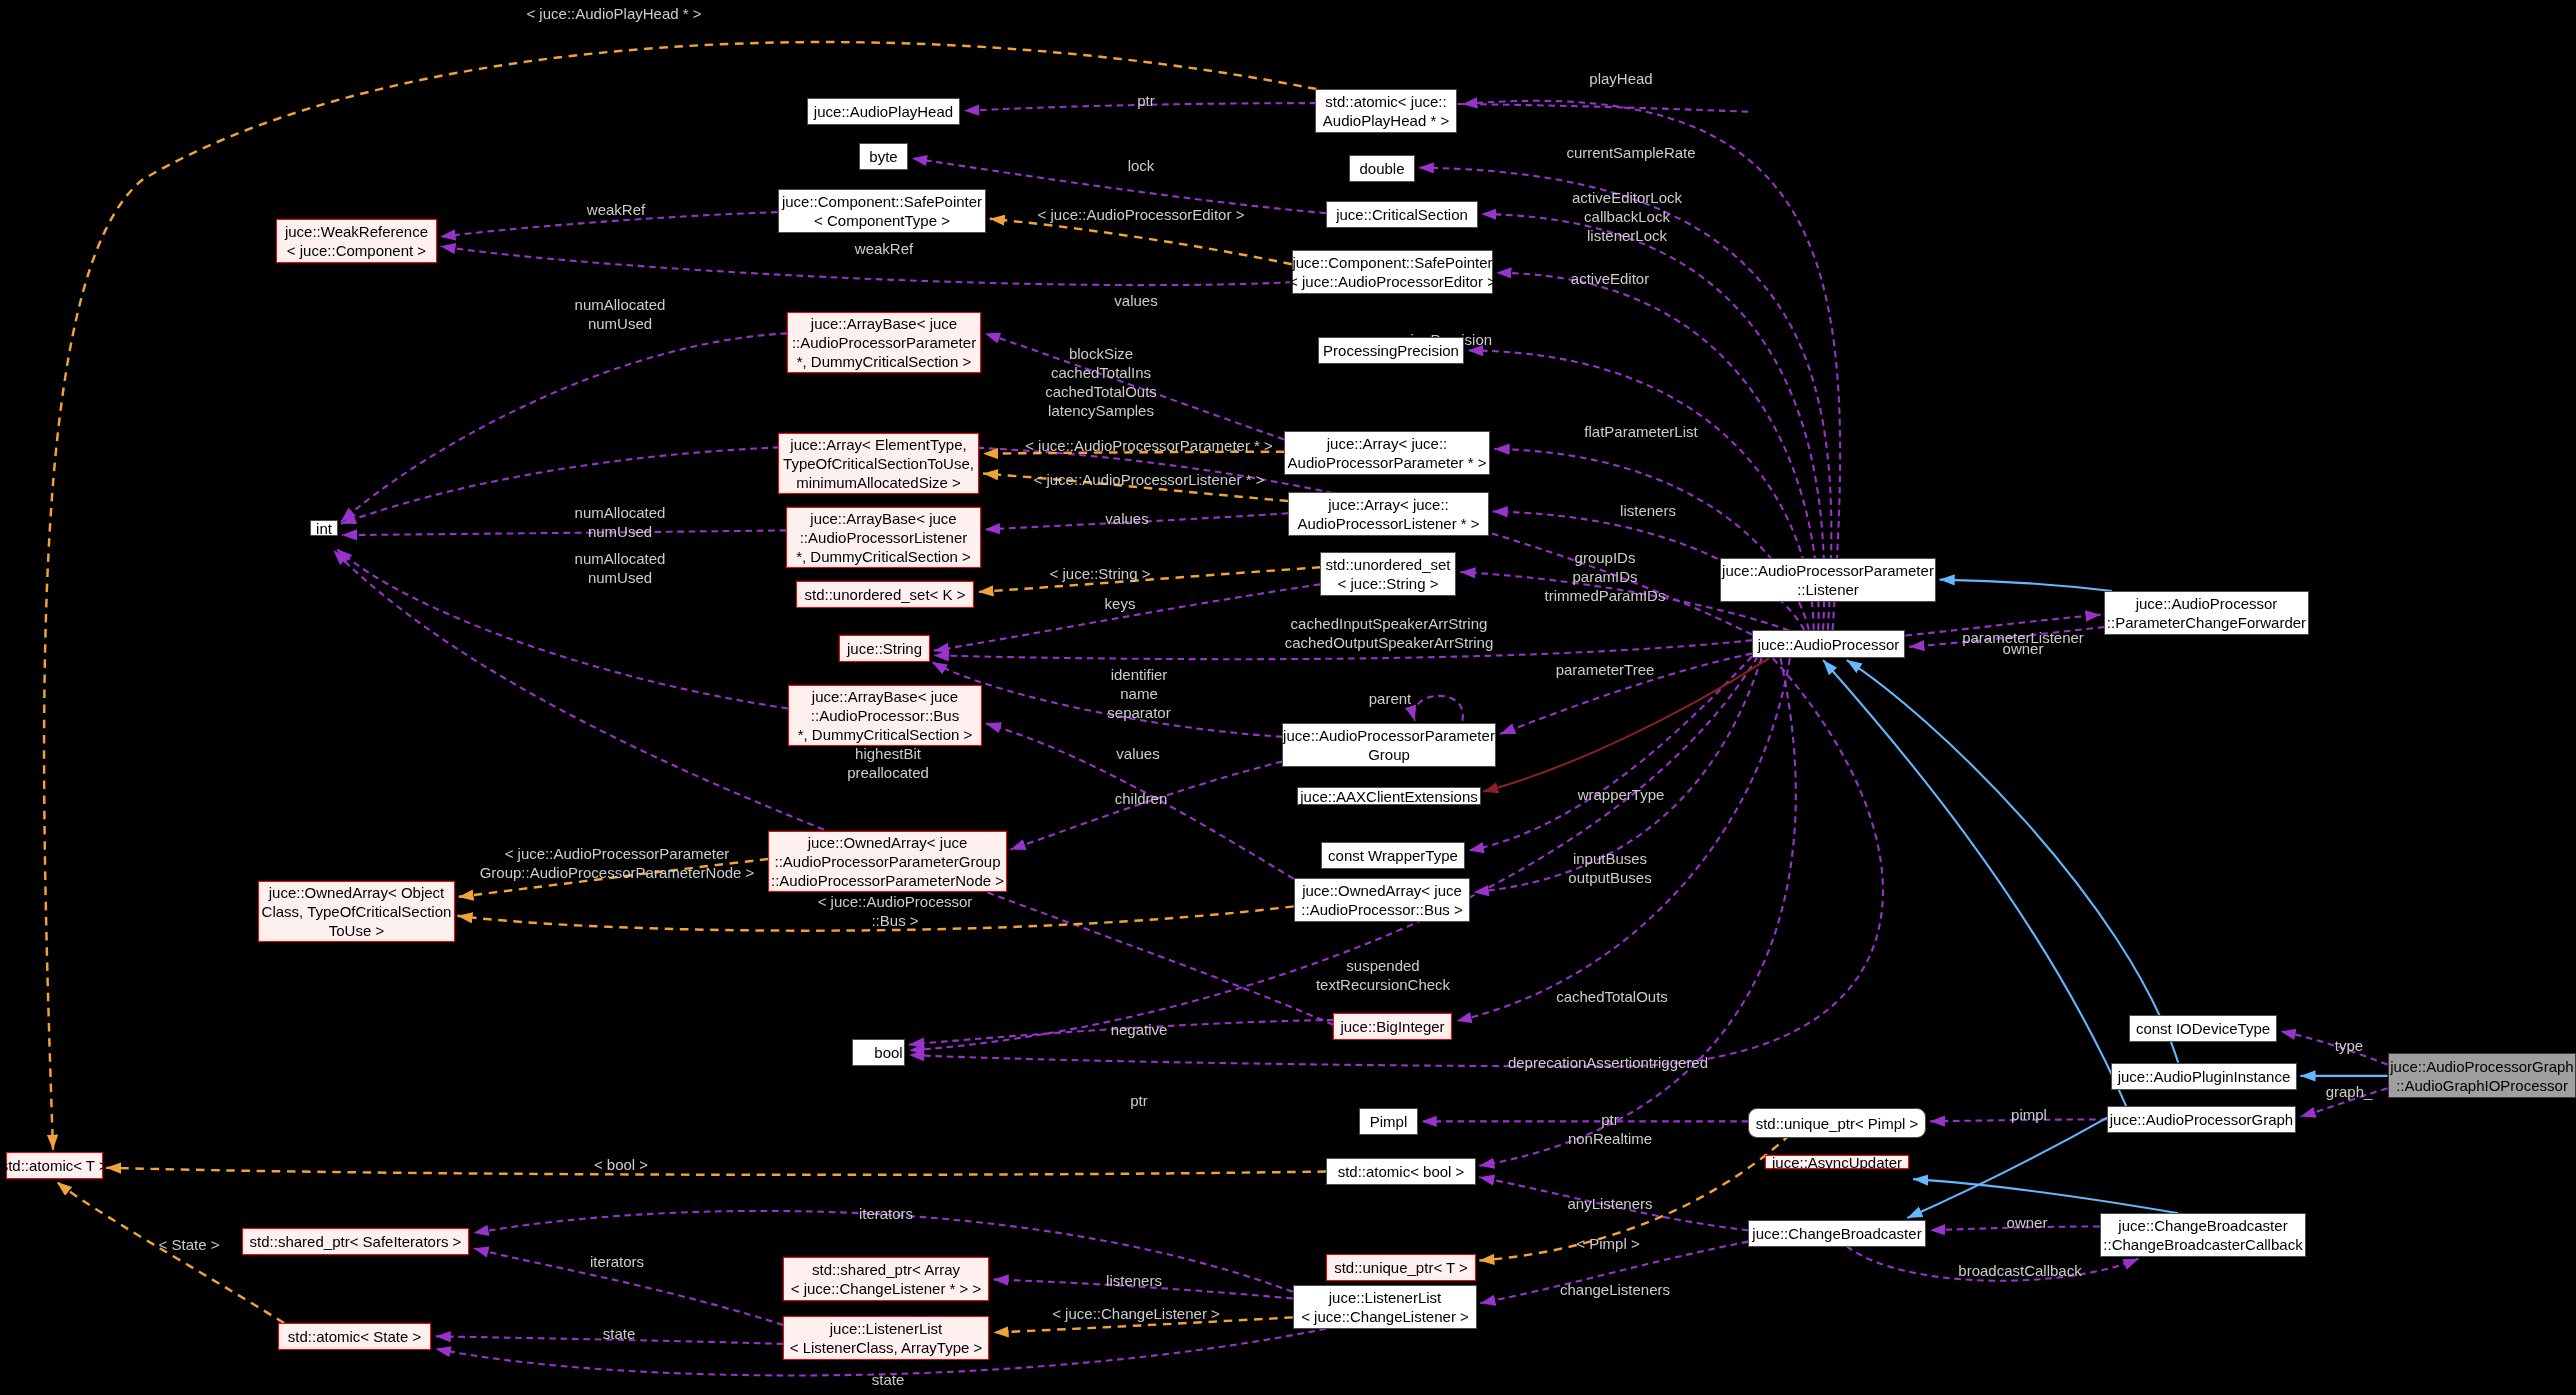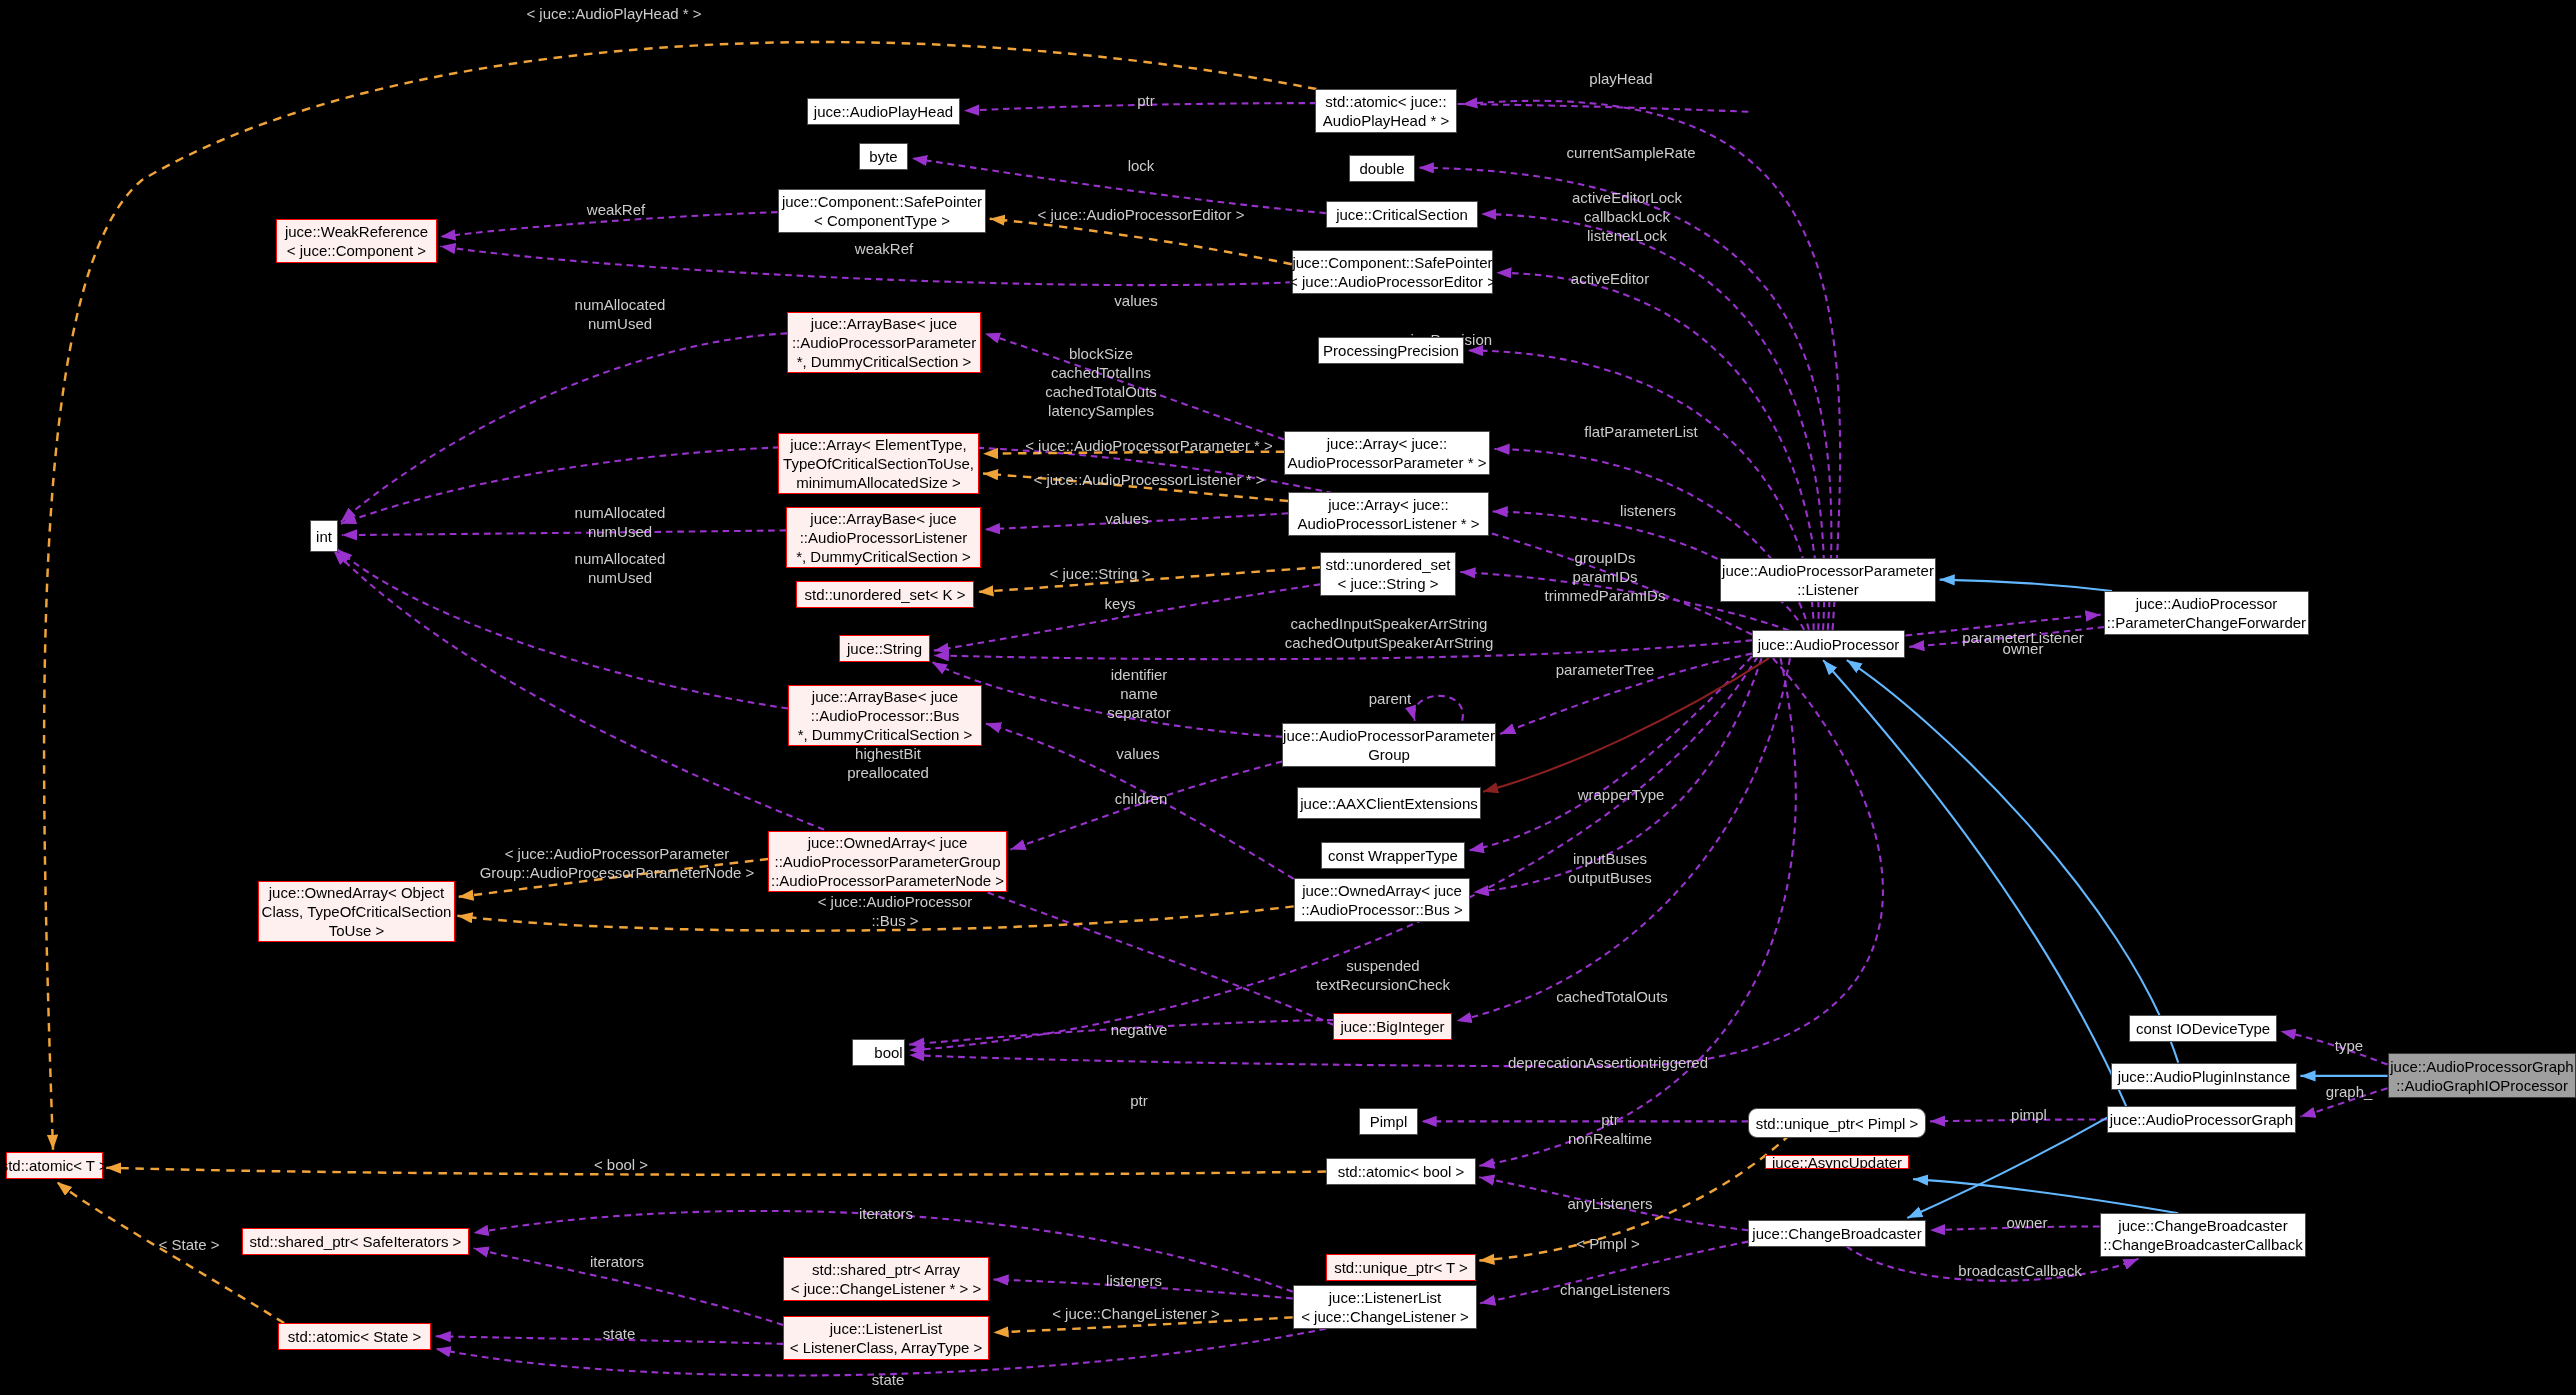--- a/index.html
+++ b/index.html
@@ -177,21 +177,21 @@
     </div>
     <div class="node red" style="left: 788px; top: 685px; width: 194px; height: 61px;">
       <span>juce::ArrayBase&lt; juce</span>
       <span>::AudioProcessor::Bus</span>
       <span>*, DummyCriticalSection &gt;</span>
     </div>
     <div class="node" style="left: 1282px; top: 723px; width: 214px; height: 44px;">
       <span>juce::AudioProcessorParameter</span>
       <span>Group</span>
     </div>
-    <div class="node" style="left: 1297px; top: 787px; width: 184px; height: 32px; align-items: center;">
+    <div class="node" style="left: 1297px; top: 787px; width: 184px; height: 18px; align-items: center;">
       <span>juce::AAXClientExtensions</span>
     </div>
     <div class="node" style="left: 1321px; top: 842px; width: 144px; height: 26.5px;">
       <span>const WrapperType</span>
     </div>
     <div class="node red" style="left: 768px; top: 831px; width: 239px; height: 61px;">
       <span>juce::OwnedArray&lt; juce</span>
       <span>::AudioProcessorParameterGroup</span>
       <span>::AudioProcessorParameterNode &gt;</span>
     </div>
@@ -259,21 +259,21 @@
       <span>&lt; juce::ChangeListener * &gt; &gt;</span>
     </div>
     <div class="node red" style="left: 783px; top: 1316px; width: 206px; height: 44px;">
       <span>juce::ListenerList</span>
       <span>&lt; ListenerClass, ArrayType &gt;</span>
     </div>
     <div class="node" style="left: 1293px; top: 1285px; width: 184px; height: 44px;">
       <span>juce::ListenerList</span>
       <span>&lt; juce::ChangeListener &gt;</span>
     </div>
-    <div class="node" style="left: 310px; top: 520px; width: 28px; height: 32px;">
+    <div class="node" style="left: 310px; top: 520px; width: 28px; height: 16px;">
       <span>int</span>
     </div>
     <div class="elabel" style="left: 614px; top: 13.3px;">&lt; juce::AudioPlayHead * &gt;</div>
     <div class="elabel" style="left: 1146px; top: 100px;">ptr</div>
     <div class="elabel" style="left: 1621px; top: 78px;">playHead</div>
     <div class="elabel" style="left: 1141px; top: 165px;">lock</div>
     <div class="elabel" style="left: 1631px; top: 152px;">currentSampleRate</div>
     <div class="elabel" style="left: 616px; top: 209px;">weakRef</div>
     <div class="elabel" style="left: 1141px; top: 214px;">&lt; juce::AudioProcessorEditor &gt;</div>
     <div class="elabel" style="left: 1627px; top: 216px;">activeEditorLock

